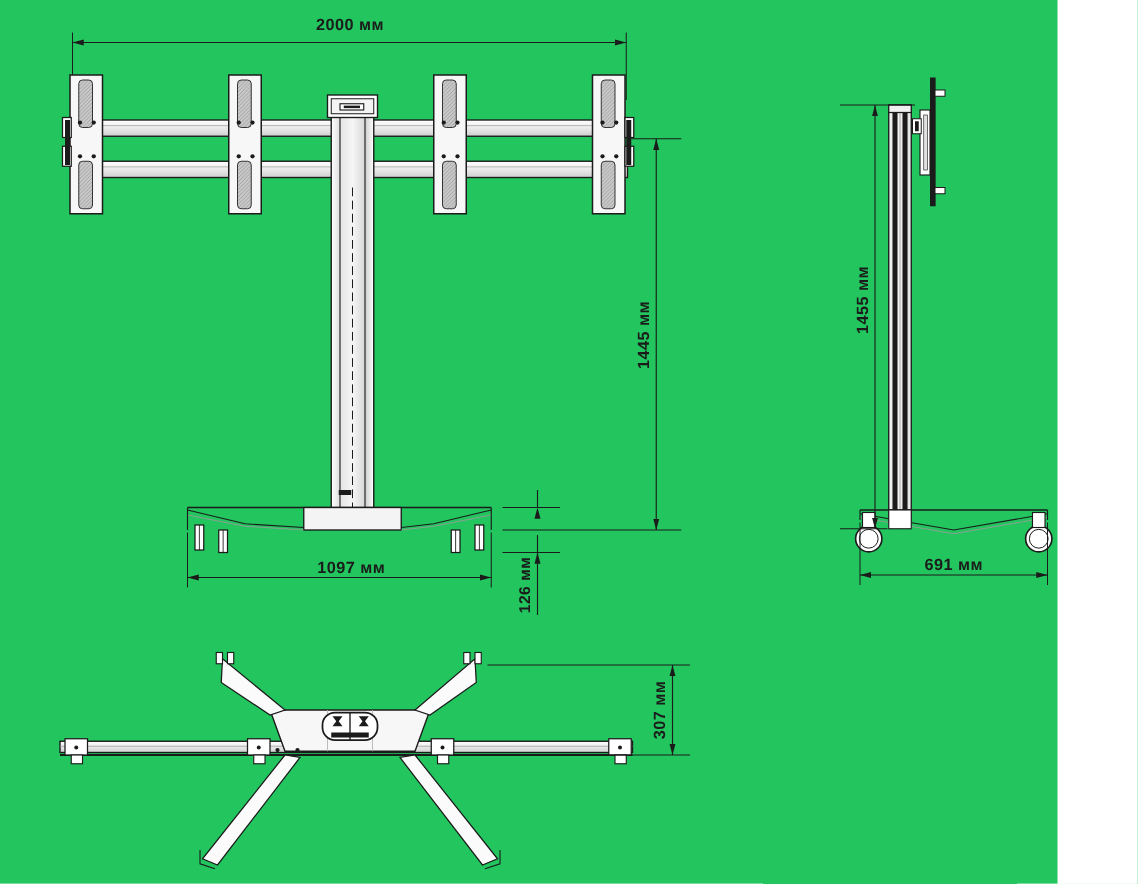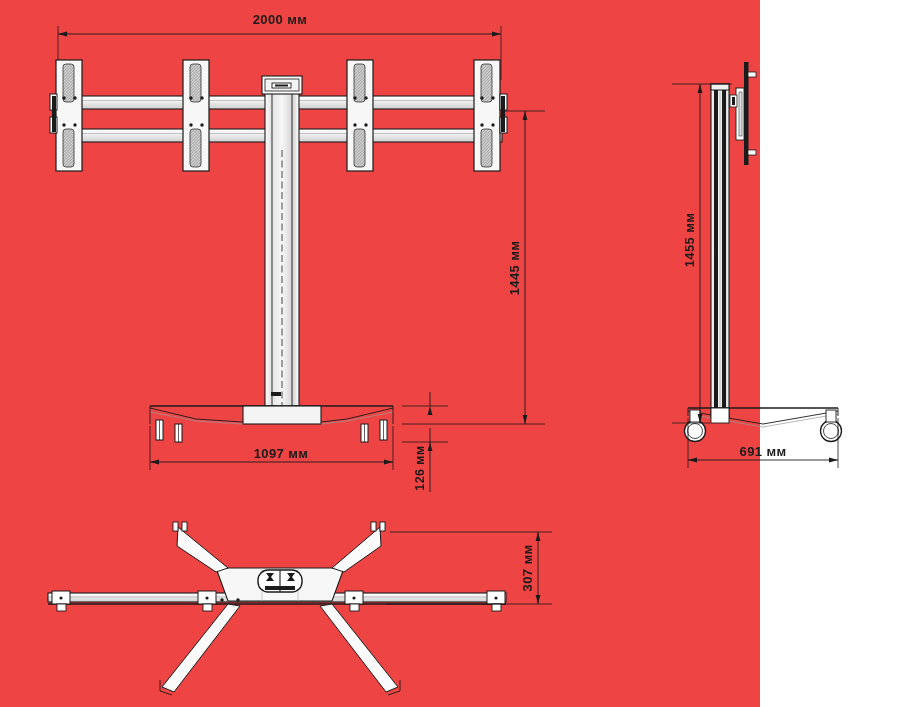--- a/index.html
+++ b/index.html
@@ -8,23 +8,23 @@
     background: #ffffff;
   }
   body {
     width: 910px;
     height: 707px;
     font-family: "Liberation Sans", sans-serif;
     overflow: hidden;
   }
   #drawing-root {
     position: relative;
-    width: 760px;
+    width: 846px;
     height: 707px;
-    background: #ef4444;
+    background: #22c55e;
   }
   svg.sheet {
     display: block;
     width: 910px;
     height: 707px;
   }
   .dim-text {
     font-family: "Liberation Sans", sans-serif;
     font-size: 13px;
     font-weight: 700;

